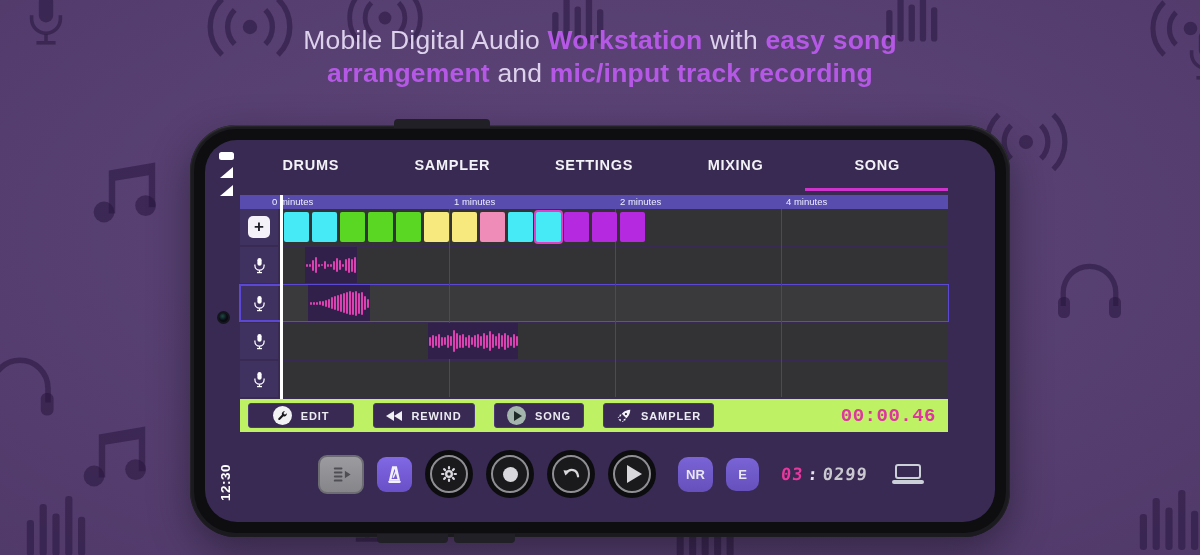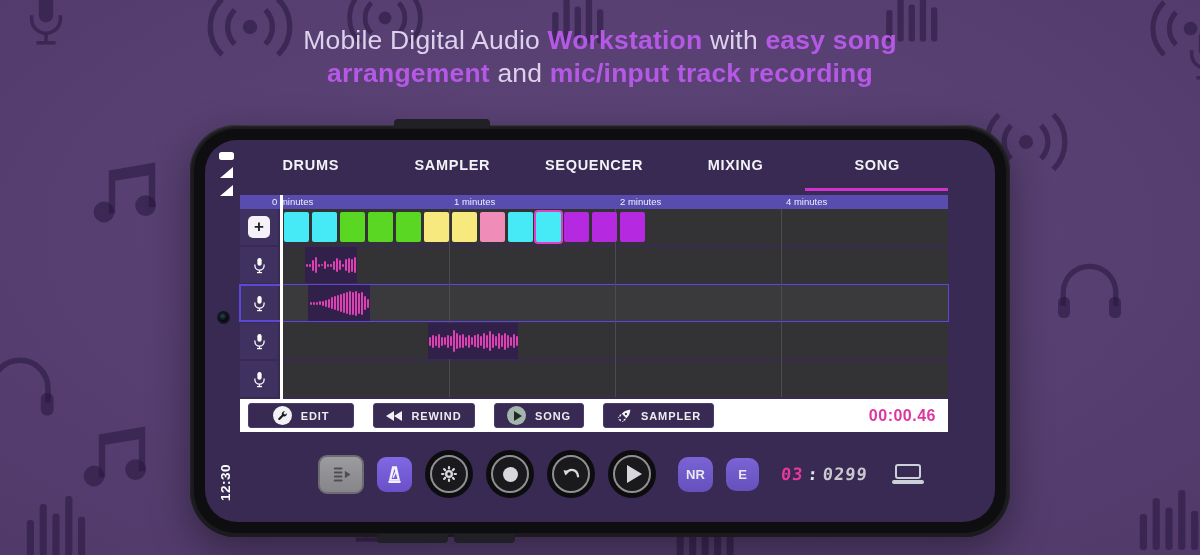--- a/index.html
+++ b/index.html
@@ -70,29 +70,29 @@
   .block { width:25px; height:30px; border-radius:2px; }
   .block.sel { box-shadow:0 0 0 2px #e23ec6; }
 
   .clip { position:absolute; top:0; bottom:0; background:#31214a; z-index:3;
     display:flex; align-items:center; justify-content:center; gap:1px; }
   .clip i { display:block; width:2px; border-radius:1px; background:#dc41b2; flex:0 0 auto; }
 
   .playhead { position:absolute; left:40px; top:55px; width:3px; height:204px; background:#fff; z-index:5; }
 
   
-  .toolbar { height:33px; background:#ffffff; display:flex; align-items:center; gap:19px; padding:0 8px; }
+  .toolbar { height:33px; background:#bef264; display:flex; align-items:center; gap:19px; padding:0 8px; }
   .tbtn { height:25px; display:flex; align-items:center; justify-content:center; gap:9px;
     background:#382a52; border:1px solid #4c3a74; border-radius:3px; padding:0 12px;
     color:#ececf2; font-size:11px; font-weight:700; letter-spacing:.9px; cursor:default; }
   .tbtn .ic-circle { width:19px; height:19px; border-radius:50%; background:#f2f2f4; display:flex; align-items:center; justify-content:center; }
   .ic-circle.gray { background:#a3b5ad; }
   .tri-l { width:0; height:0; border-right:8px solid #f0f0f4; border-top:5px solid transparent; border-bottom:5px solid transparent; }
   .play-sm { width:0; height:0; border-left:8px solid #1d2a25; border-top:5px solid transparent; border-bottom:5px solid transparent; margin-left:2px; }
-  .timer { margin-left:auto; margin-right:4px; color:#df359e; font-size:16px; font-weight:700; letter-spacing:.5px; }
+  .timer { margin-left:auto; margin-right:4px; color:#df359e; font-size:19px; font-weight:700; letter-spacing:.5px;font-family:Liberation Mono, monospace; }
 
   
   .transport { margin-top:16px; margin-left:78px; display:flex; align-items:center; gap:13px; height:52px; }
   .queue-btn { width:46px; height:39px; border-radius:9px; border:2px solid #6c6c72;
     background:linear-gradient(#9c9ca0,#85858a); display:flex; align-items:center; justify-content:center; }
   .metro-btn { width:35px; height:35px; border-radius:9px; border:none;
     background:linear-gradient(#8168e4,#6950c8); display:flex; align-items:center; justify-content:center; }
   .circle-btn { width:38px; height:38px; border-radius:50%; background:#1a1a1d; border:2px solid #909094;
     box-shadow:0 0 0 5px #0d0d10; margin:0 5px; display:flex; align-items:center; justify-content:center; }
   .rec-dot { width:15px; height:15px; border-radius:50%; background:#d8d8dc; }
@@ -212,21 +212,21 @@
       <div class="tri"></div>
     </div>
     <div class="camera"></div>
     <div class="clock">12:30</div>
 
     <div class="app">
 
       <div class="tabbar">
         <div class="tab">DRUMS</div>
         <div class="tab">SAMPLER</div>
-        <div class="tab">SEQUENCER</div>
+        <div class="tab">SETTINGS</div>
         <div class="tab">MIXING</div>
         <div class="tab active">SONG</div>
       </div>
       <div class="tab-underline"></div>
 
       <div class="ruler">
         <span class="rmark" style="left:32px">0 minutes</span>
         <span class="rmark" style="left:214px">1 minutes</span>
         <span class="rmark" style="left:380px">2 minutes</span>
         <span class="rmark" style="left:546px">4 minutes</span>

